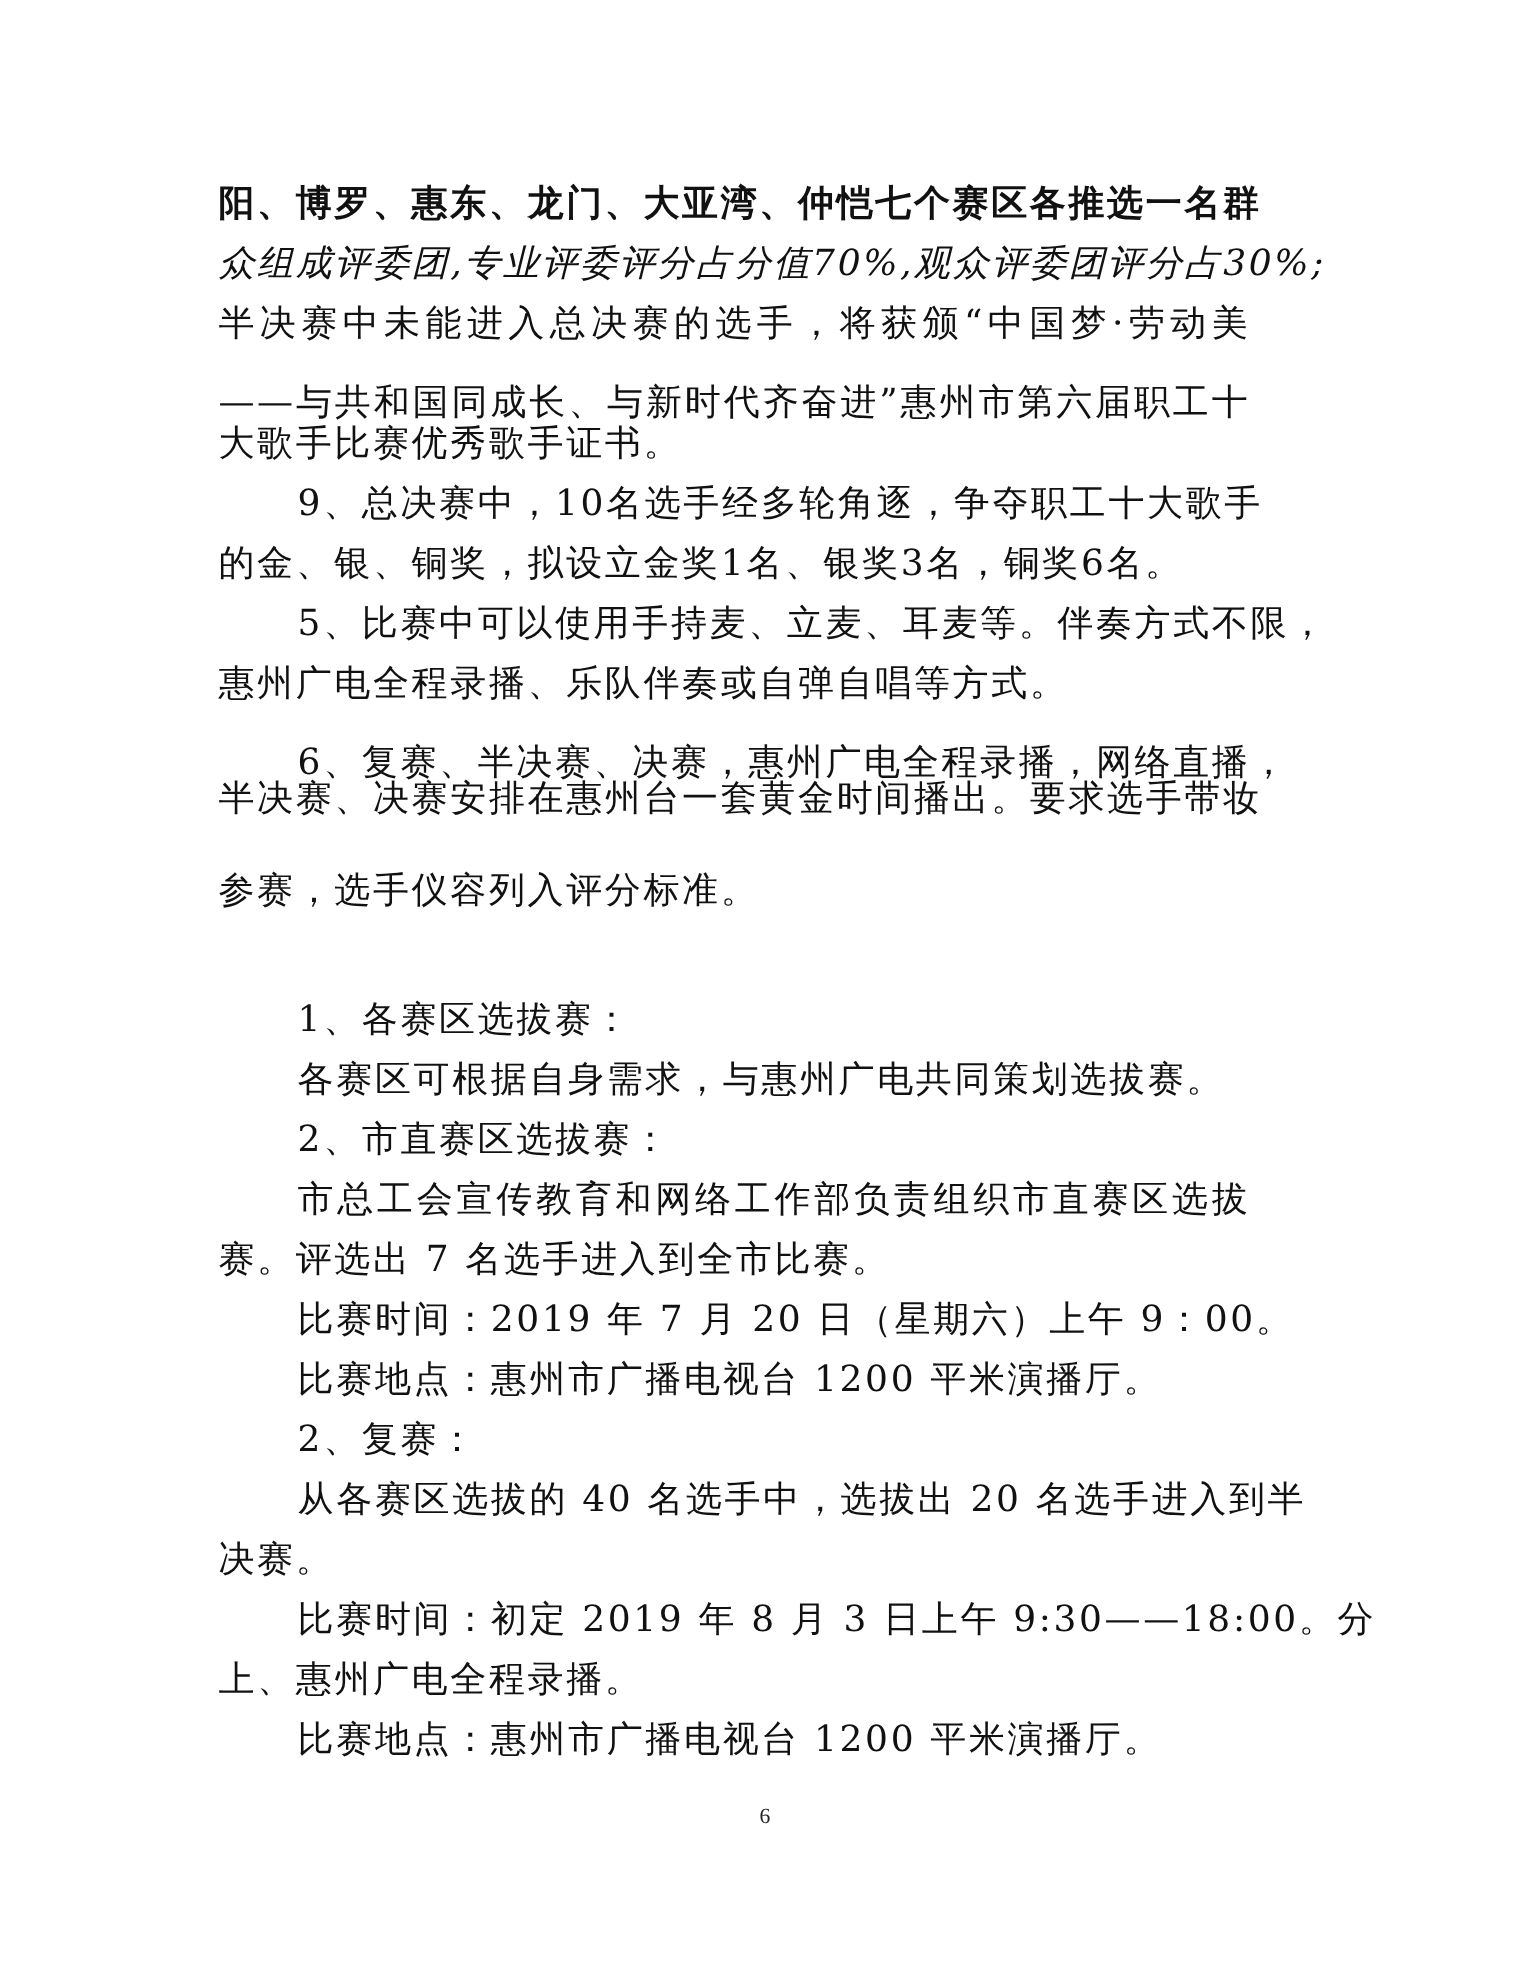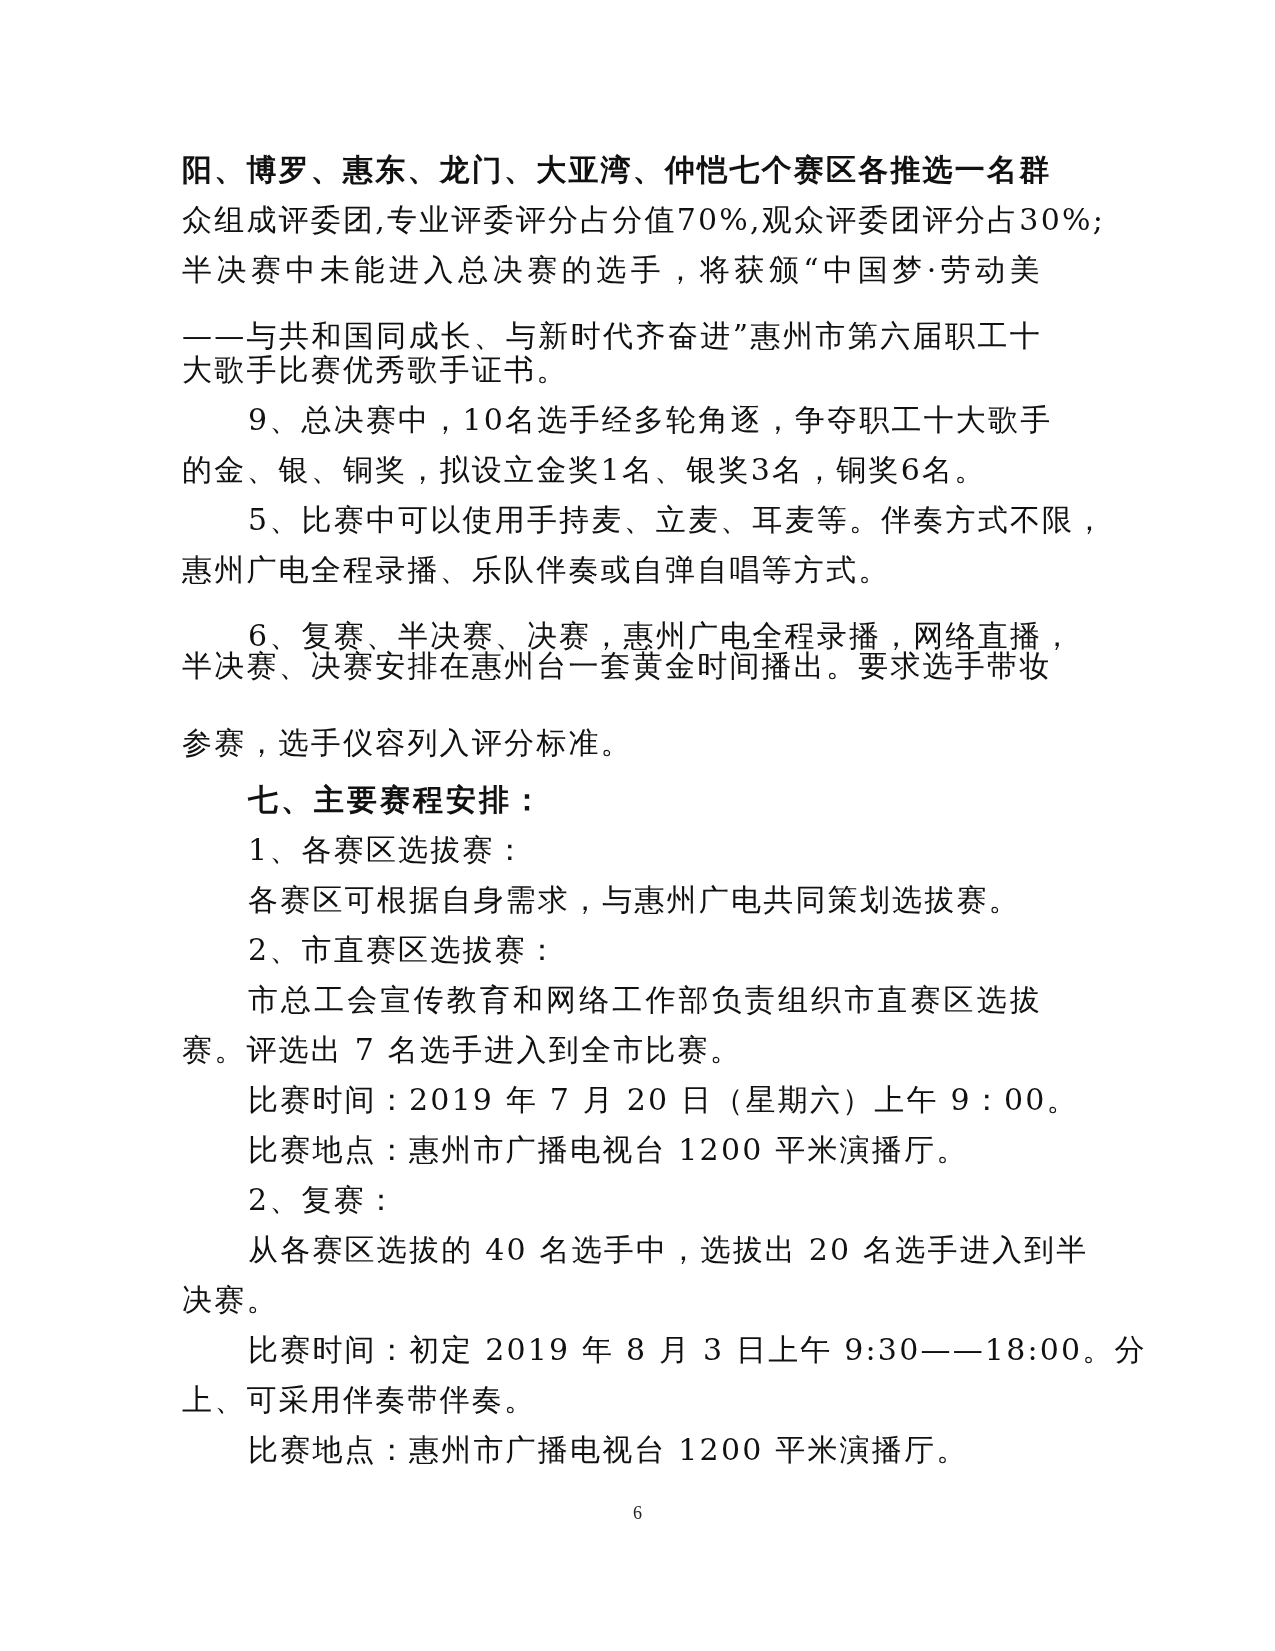--- a/index.html
+++ b/index.html
@@ -50,42 +50,41 @@
     font-family: "Liberation Serif", serif;
     color: #222;
   }
 </style>
 </head>
 <body>
 
 <div class="page">
   <div id="body-text">
       <div class="line" style="top: 150px; font-weight: bold;">阳、博罗、惠东、龙门、大亚湾、仲恺七个赛区各推选一名群</div>
-      <div class="line" style="top: 200px;">众组成评委团,专业评委评分占分值70%,观众评委团评分占30%;</div>
+      <div class="line" style="top: 200px; font-style: italic;">众组成评委团,专业评委评分占分值70%,观众评委团评分占30%;</div>
       <div class="line" style="top: 250px;">半决赛中未能进入总决赛的选手，将获颁“中国梦·劳动美</div>
       <div class="line" style="top: 316px;">——与共和国同成长、与新时代齐奋进”惠州市第六届职工十</div>
       <div class="line last" style="top: 350px;">大歌手比赛优秀歌手证书。</div>
       <div class="line indent" style="top: 400px;">9、总决赛中，10名选手经多轮角逐，争夺职工十大歌手</div>
       <div class="line last" style="top: 450px;">的金、银、铜奖，拟设立金奖1名、银奖3名，铜奖6名。</div>
       <div class="line indent" style="top: 500px;">5、比赛中可以使用手持麦、立麦、耳麦等。伴奏方式不限，</div>
       <div class="line last" style="top: 550px;">惠州广电全程录播、乐队伴奏或自弹自唱等方式。</div>
       <div class="line indent" style="top: 616px;">6、复赛、半决赛、决赛，惠州广电全程录播，网络直播，</div>
       <div class="line" style="top: 646px;">半决赛、决赛安排在惠州台一套黄金时间播出。要求选手带妆</div>
       <div class="line last" style="top: 700px; margin-top: 23px;">参赛，选手仪容列入评分标准。</div>
     </div>
-  <div id="heading" class="line indent heading" style="top: 780px;">七、主要赛程安排：</div>
   <div id="schedule-text">
       <div class="line indent last" style="top: 830px;">1、各赛区选拔赛：</div>
       <div class="line indent last" style="top: 880px;">各赛区可根据自身需求，与惠州广电共同策划选拔赛。</div>
       <div class="line indent last" style="top: 930px;">2、市直赛区选拔赛：</div>
       <div class="line indent" style="top: 980px;">市总工会宣传教育和网络工作部负责组织市直赛区选拔</div>
       <div class="line last" style="top: 1030px;">赛。评选出 7 名选手进入到全市比赛。</div>
       <div class="line indent last" style="top: 1080px;">比赛时间：2019 年 7 月 20 日（星期六）上午 9：00。</div>
       <div class="line indent last" style="top: 1130px;">比赛地点：惠州市广播电视台 1200 平米演播厅。</div>
       <div class="line indent last" style="top: 1180px;">2、复赛：</div>
       <div class="line indent" style="top: 1230px;">从各赛区选拔的 40 名选手中，选拔出 20 名选手进入到半</div>
       <div class="line last" style="top: 1280px;">决赛。</div>
       <div class="line indent" style="top: 1330px;">比赛时间：初定 2019 年 8 月 3 日上午 9:30——18:00。分</div>
-      <div class="line last" style="top: 1380px;">上、可采用伴奏带伴奏。</div>
+      <div class="line last" style="top: 1380px;">上、惠州广电全程录播。</div>
       <div class="line indent last" style="top: 1430px;">比赛地点：惠州市广播电视台 1200 平米演播厅。</div>
     </div>
   <div class="page-number" style="top: 1503px;">6</div>
 </div>
 
 </body></html>

